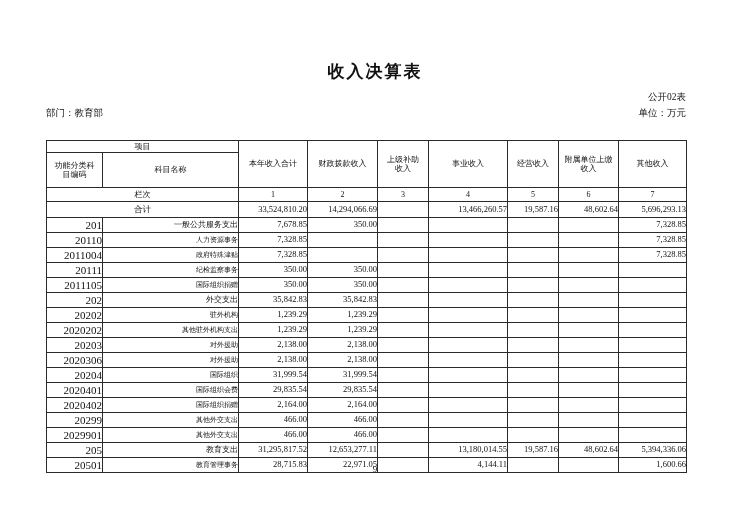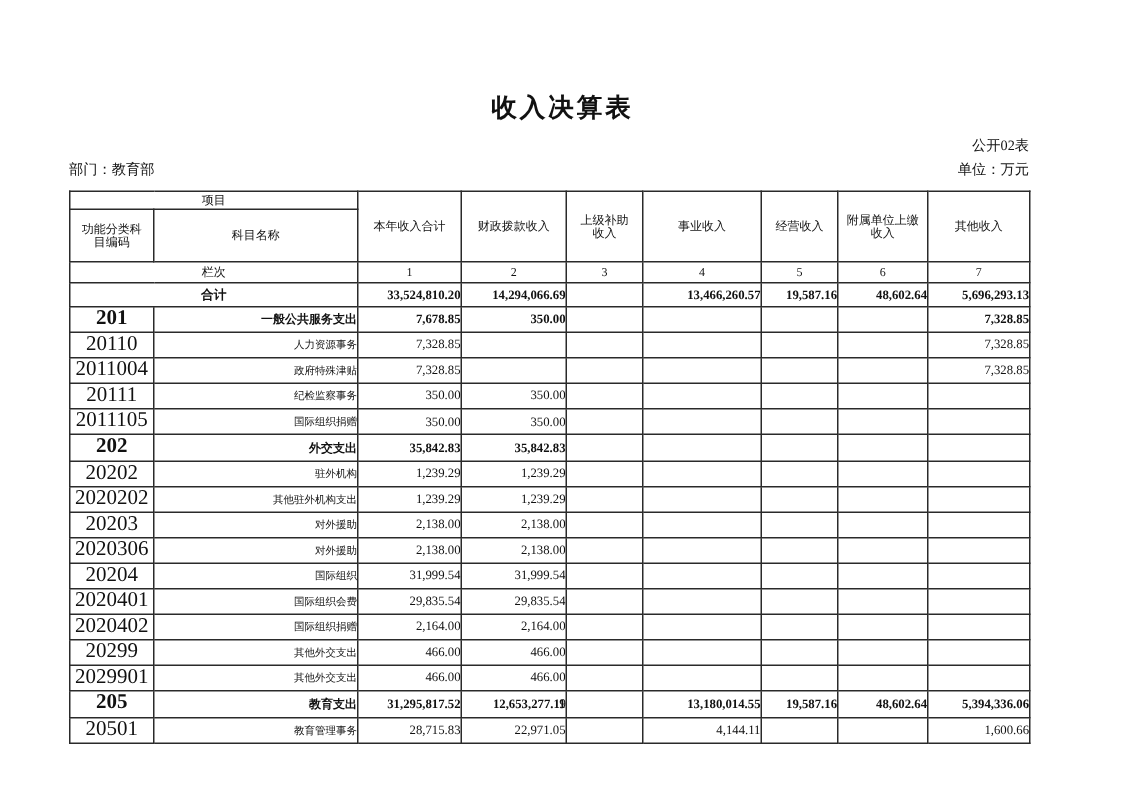--- a/index.html
+++ b/index.html
@@ -15,45 +15,45 @@
   }
   .meta-code {
     position: absolute; top: 91px; left: 46px; right: 64px;
     text-align: right; font-size: 9.5px;
   }
   .meta-line {
     position: absolute; top: 107px; left: 46px; right: 64px;
     display: flex; justify-content: space-between; font-size: 9.5px; text-align: center;
   }
   table.sheet {
-    position: absolute; top: 127px; left: 46px; width: 640px;
+    position: absolute; top: 140px; left: 46px; width: 640px;
     border-collapse: collapse; table-layout: fixed;
     border: 1.5px solid #222;
   }
   table.sheet th, table.sheet td {
     border: 1px solid #2a2a2a; padding: 0; overflow: hidden;
     font-weight: normal; line-height: 1.15; vertical-align: middle;
   }
   tr.hdr1 { height: 12px; }
   tr.hdr2 { height: 35px; }
   tr.idx  { height: 14px; }
   tr.total{ height: 16px; }
   tbody tr.data { height: 15px; }
   th { text-align: center; font-size: 8px; }
   th .wrap { display: inline-block; }
   .w-code  { width: 42px; }
   .w-sup   { width: 34px; }
   .w-affil { width: 50px; }
   .idx th { font-size: 8px; font-weight: normal; }
-  td.code { font-size: 14px; text-align: center; padding-left: 5px; }
+  td.code { font-size: 11px; text-align: right; padding-left: 5px; }
   td.name { font-size: 7px; text-align: right; padding-left: 6px; }
   td.name.lvl1 { padding-left: 22px; }
   td.name.lvl2 { }
   td.val  { font-size: 8.5px; text-align: right; padding-right: 4px; }
-  tr.bold td, tr.total td { font-weight: bold; }
+  tr.bold td, tr.total td { font-weight: normal; }
   tr.bold td.name { font-size: 8px; }
   tr.total td.label { text-align: center; font-size: 8.5px; }
   .page-number {
     position: absolute; top: 464px; left: 0; width: 750px;
     text-align: center; font-size: 9px;
   }
 </style>
 </head>
 <body>
 

